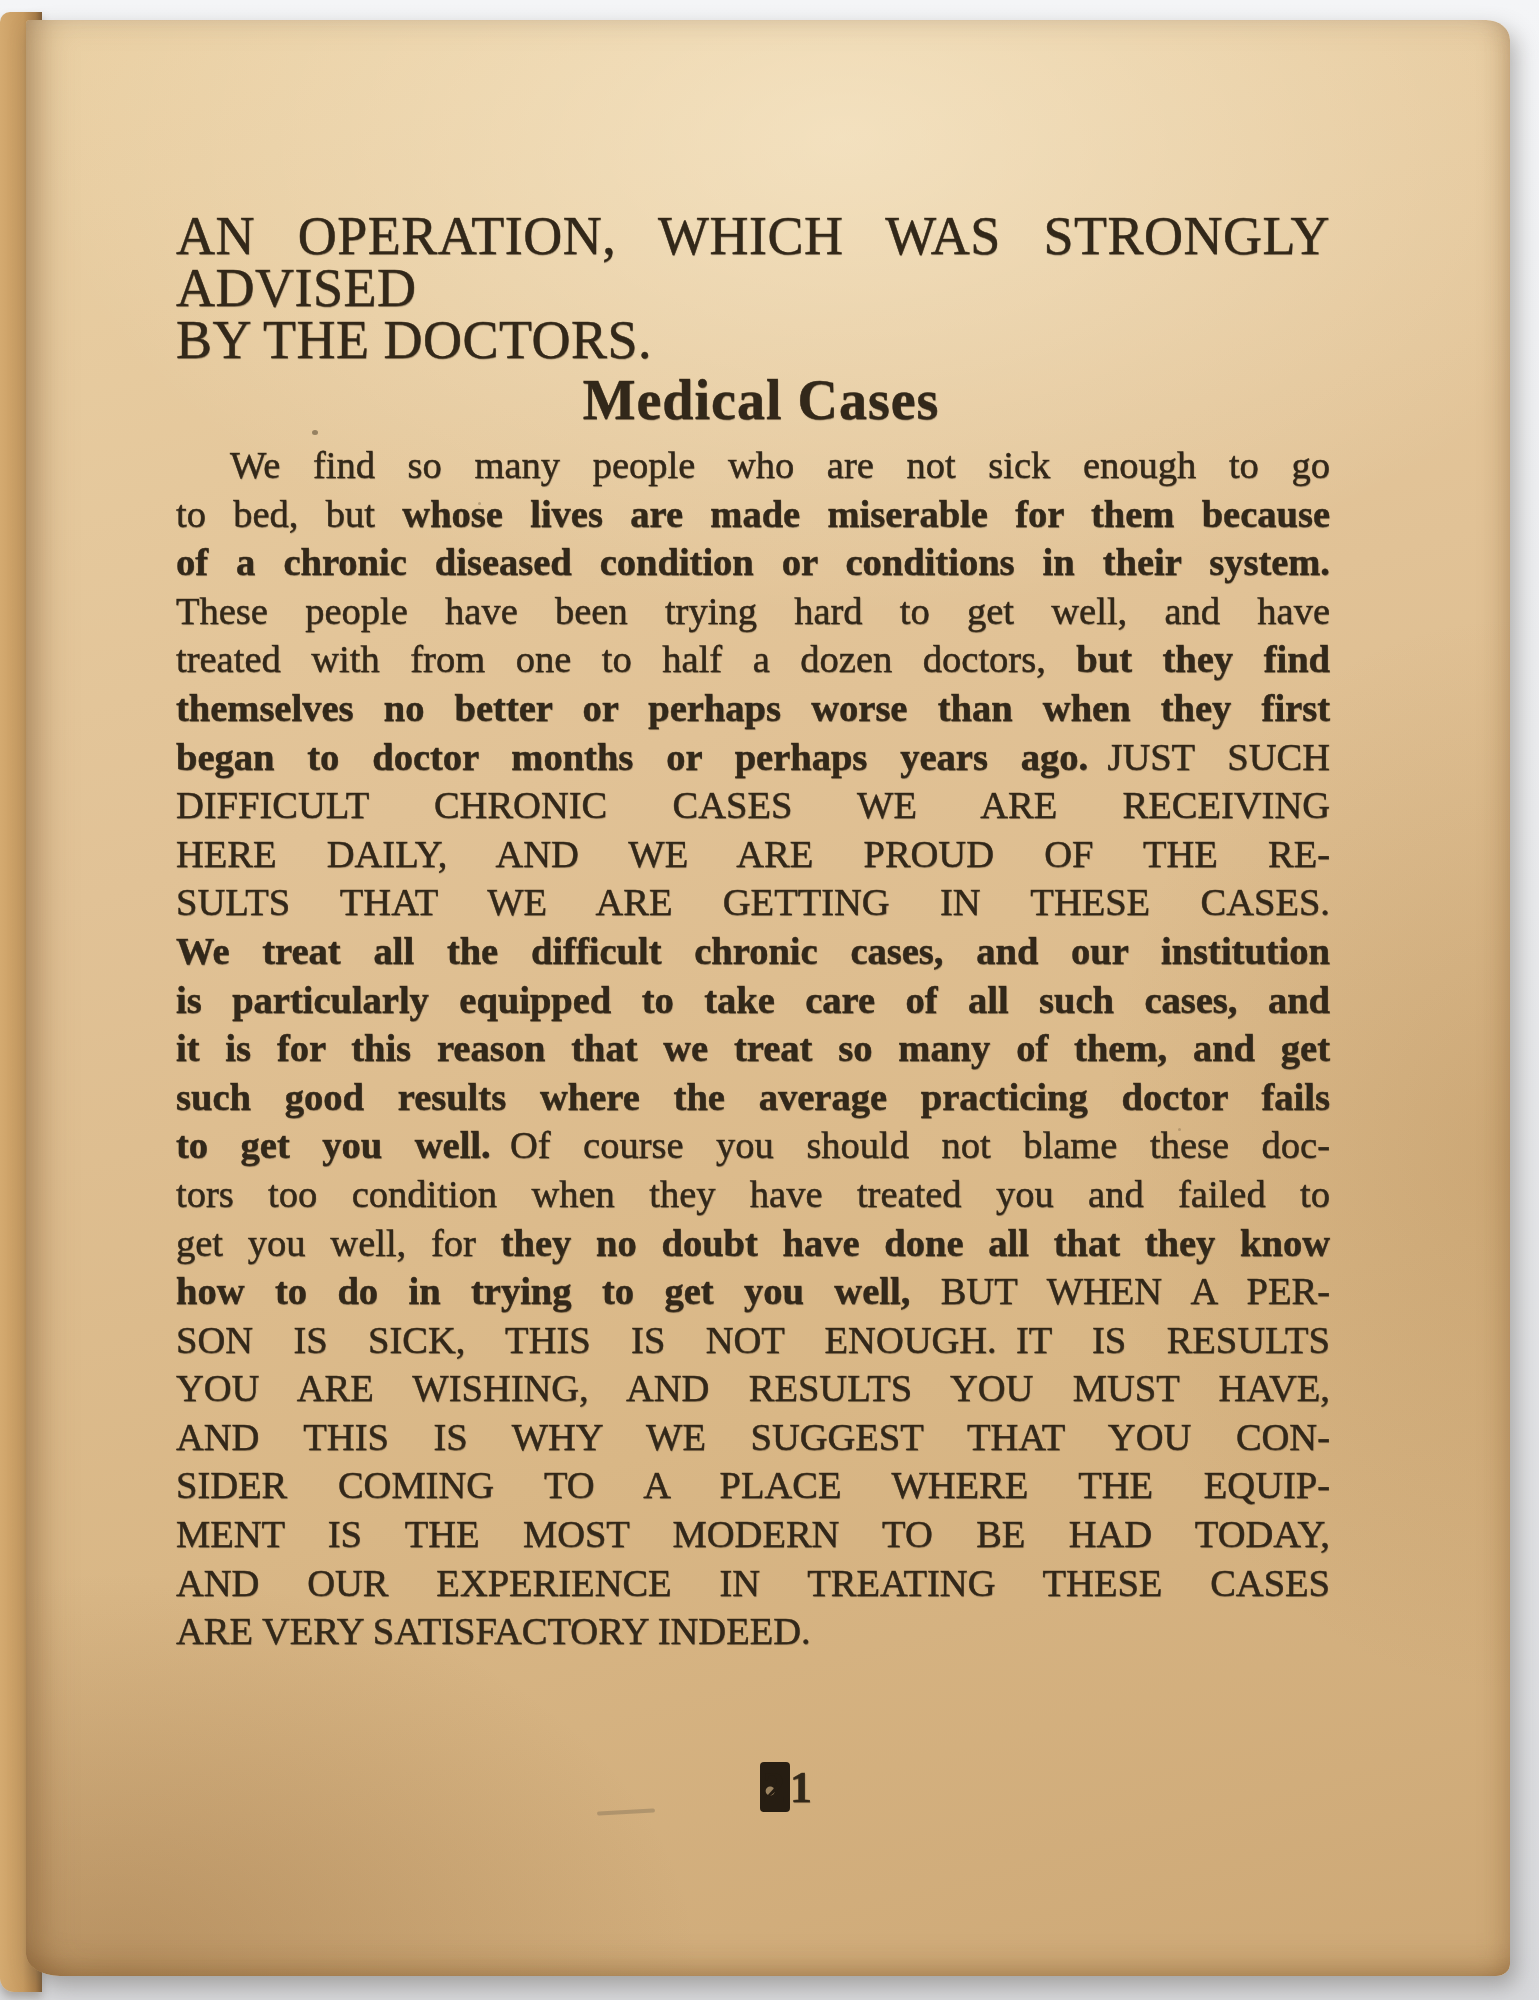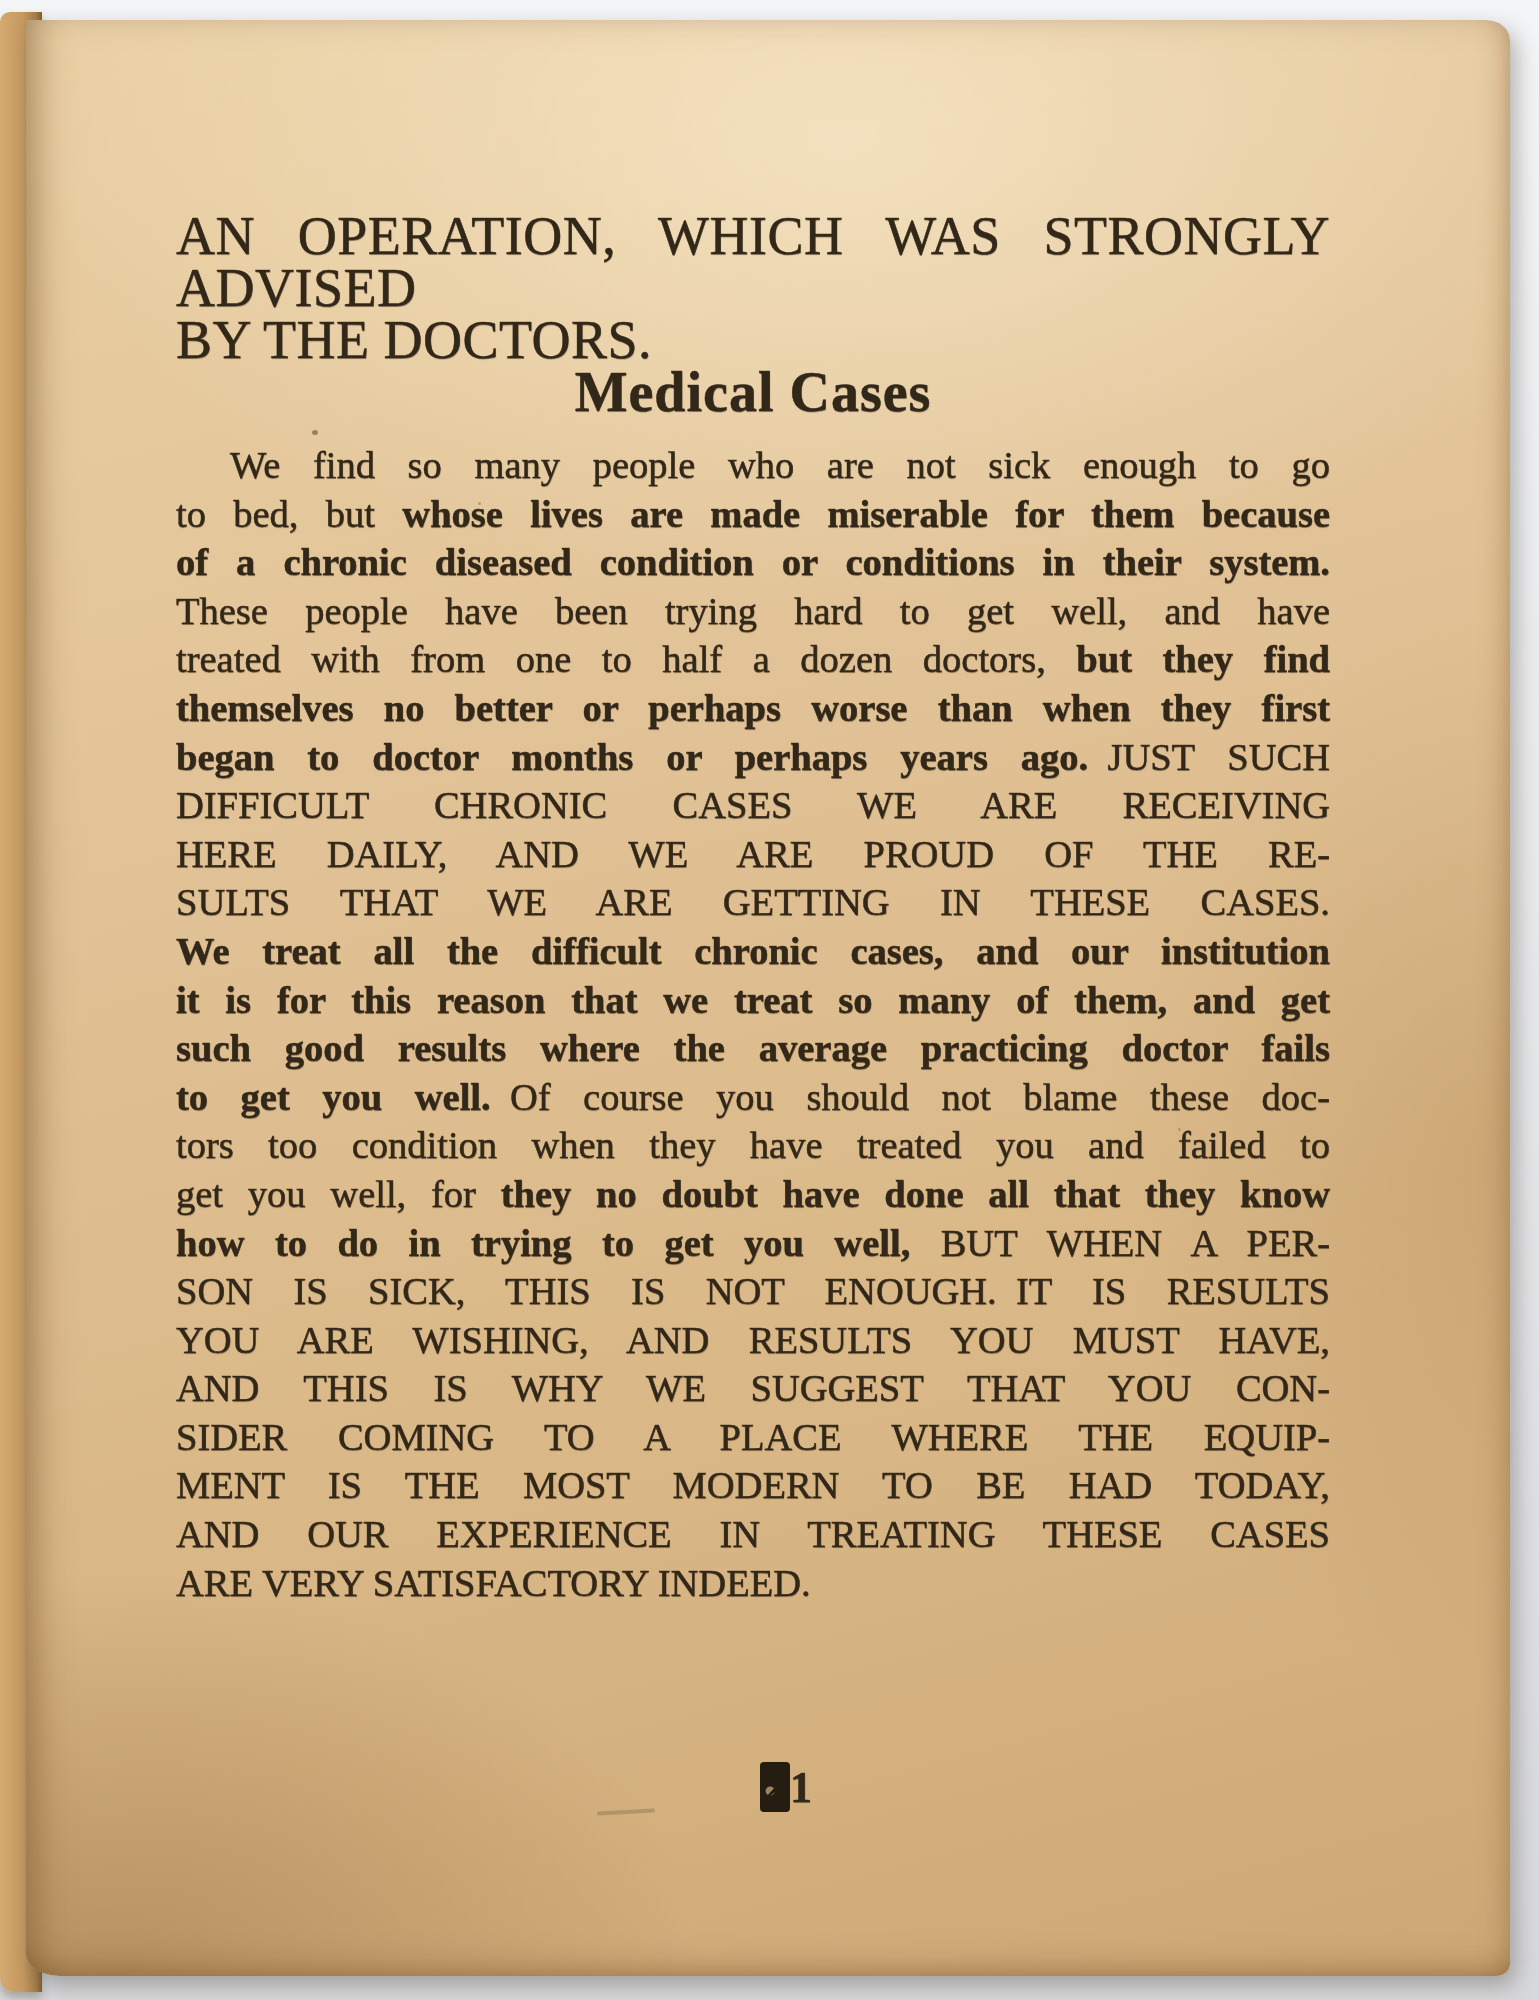--- a/index.html
+++ b/index.html
@@ -40,21 +40,21 @@
   }
 
   .headline{
     position:absolute;left:150px;top:190px;width:1154px;
     font-size:54px;line-height:52px;letter-spacing:0.5px;
   }
   .hline{white-space:pre-wrap;}
   .hl-just{text-align:justify;text-align-last:justify;}
 
   .title{
-    position:absolute;left:150px;top:342px;width:1154px;margin:0;
+    position:absolute;left:150px;top:342px;width:1154px;margin:8px;
     font-size:56px;line-height:60px;font-weight:700;text-align:center;
     letter-spacing:1px;
   }
 
   .body{
     position:absolute;left:150px;top:421px;width:1154px;
     font-size:38.5px;line-height:48.6px;
   }
   .line{text-align:justify;text-align-last:justify;white-space:pre-wrap;}
   .line.last{text-align-last:left;}
@@ -99,20 +99,21 @@
         <div class="line"><span>to bed, but </span><span class="b">whose lives are made miserable for them because</span></div>
         <div class="line"><span class="b">of a chronic diseased condition or conditions in their system.</span></div>
         <div class="line"><span>These people have been trying hard to get well, and have</span></div>
         <div class="line"><span>treated with from one to half a dozen doctors, </span><span class="b">but they find</span></div>
         <div class="line"><span class="b">themselves no better or perhaps worse than when they first</span></div>
         <div class="line"><span class="b">began to doctor months or perhaps years ago.</span><span> JUST SUCH</span></div>
         <div class="line"><span>DIFFICULT CHRONIC CASES WE ARE RECEIVING</span></div>
         <div class="line"><span>HERE DAILY, AND WE ARE PROUD OF THE RE-</span></div>
         <div class="line"><span>SULTS THAT WE ARE GETTING IN THESE CASES.</span></div>
         <div class="line"><span class="b">We treat all the difficult chronic cases, and our institution</span></div>
+        <div class="line"><span class="b">is particularly equipped to take care of all such cases, and</span></div>
         <div class="line"><span class="b">it is for this reason that we treat so many of them, and get</span></div>
         <div class="line"><span class="b">such good results where the average practicing doctor fails</span></div>
         <div class="line"><span class="b">to get you well.</span><span> Of course you should not blame these doc-</span></div>
         <div class="line"><span>tors too condition when they have treated you and failed to</span></div>
         <div class="line"><span>get you well, for </span><span class="b">they no doubt have done all that they know</span></div>
         <div class="line"><span class="b">how to do in trying to get you well, </span><span>BUT WHEN A PER-</span></div>
         <div class="line"><span>SON IS SICK, THIS IS NOT ENOUGH. IT IS RESULTS</span></div>
         <div class="line"><span>YOU ARE WISHING, AND RESULTS YOU MUST HAVE,</span></div>
         <div class="line"><span>AND THIS IS WHY WE SUGGEST THAT YOU CON-</span></div>
         <div class="line"><span>SIDER COMING TO A PLACE WHERE THE EQUIP-</span></div>

